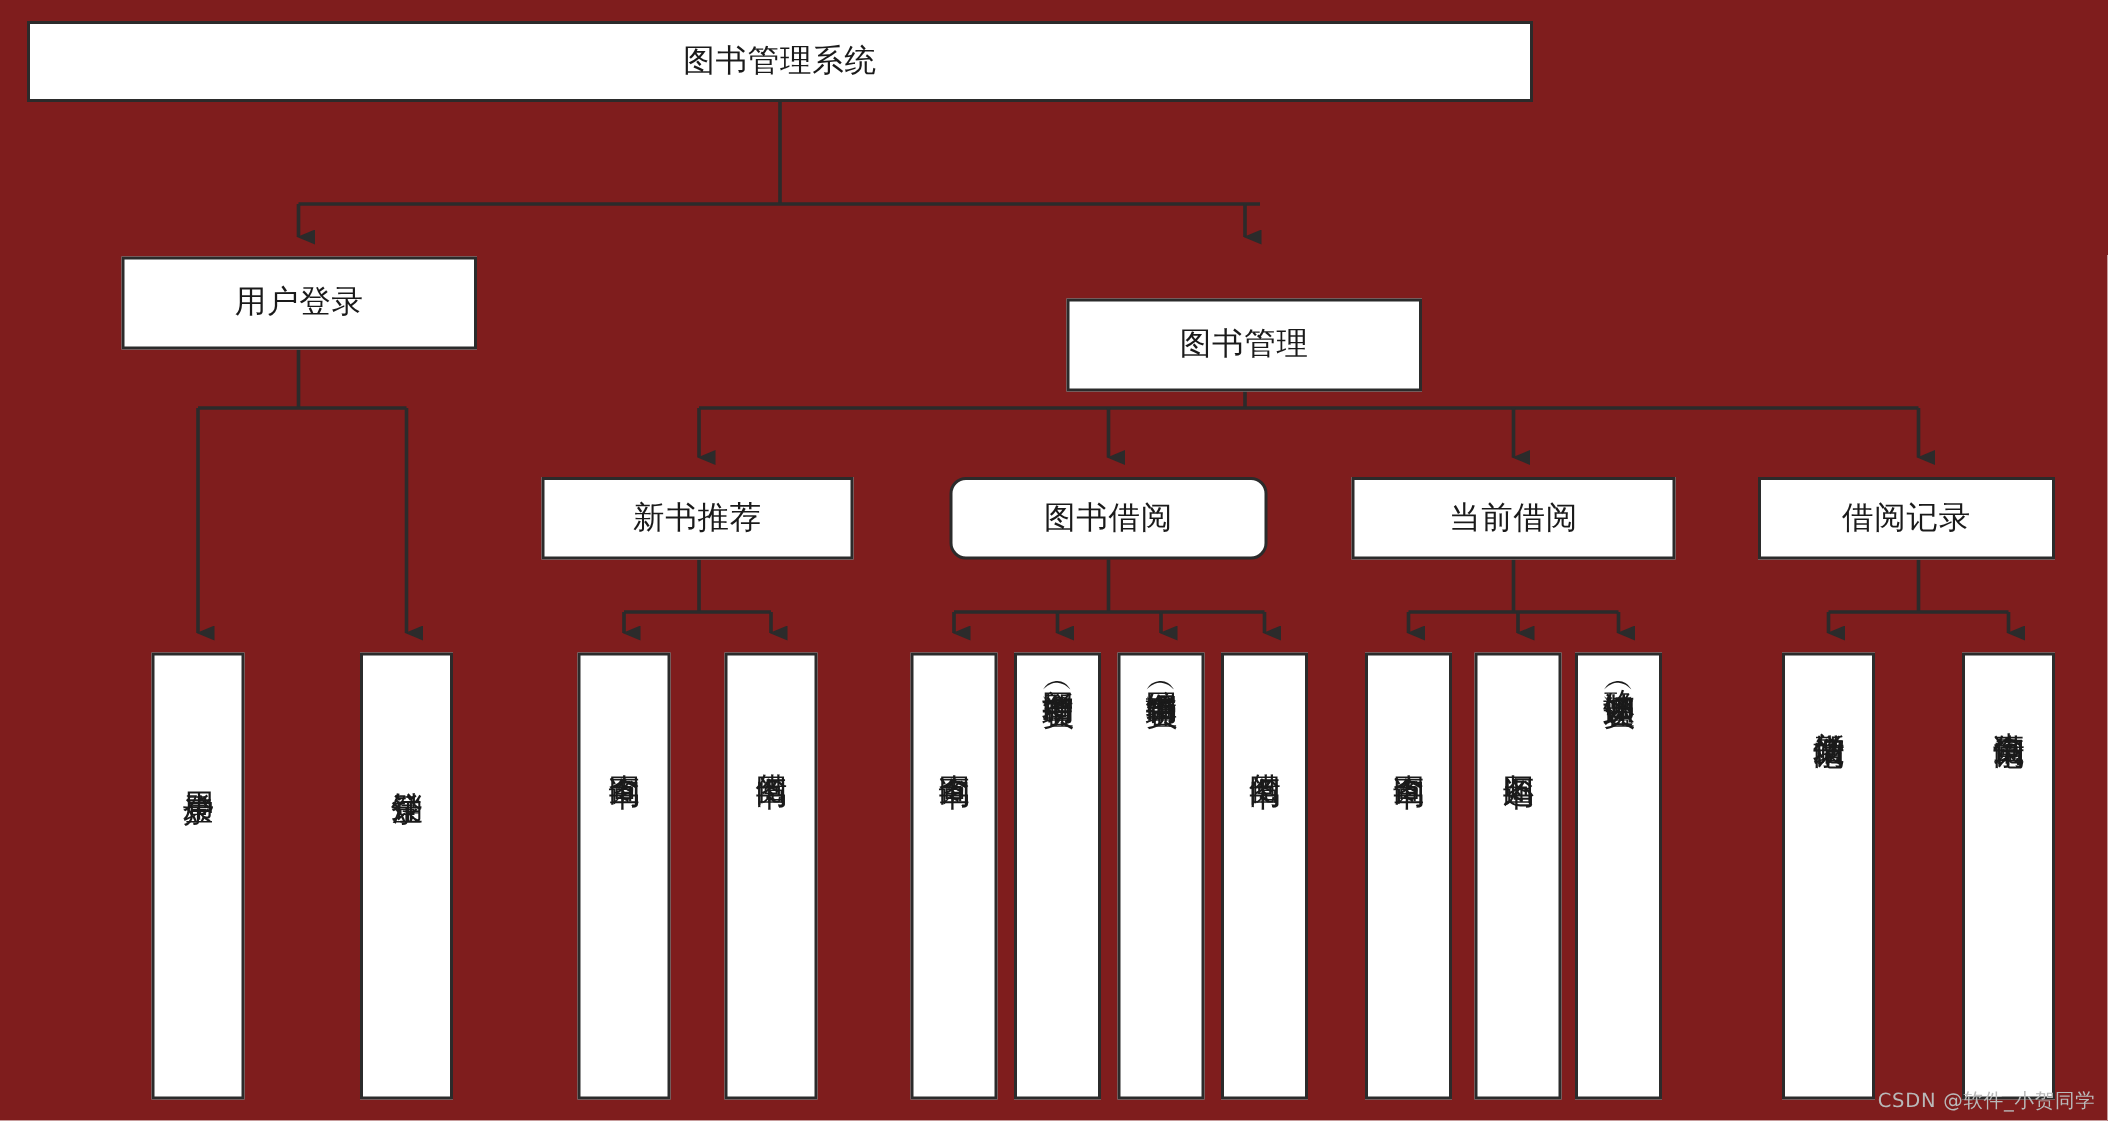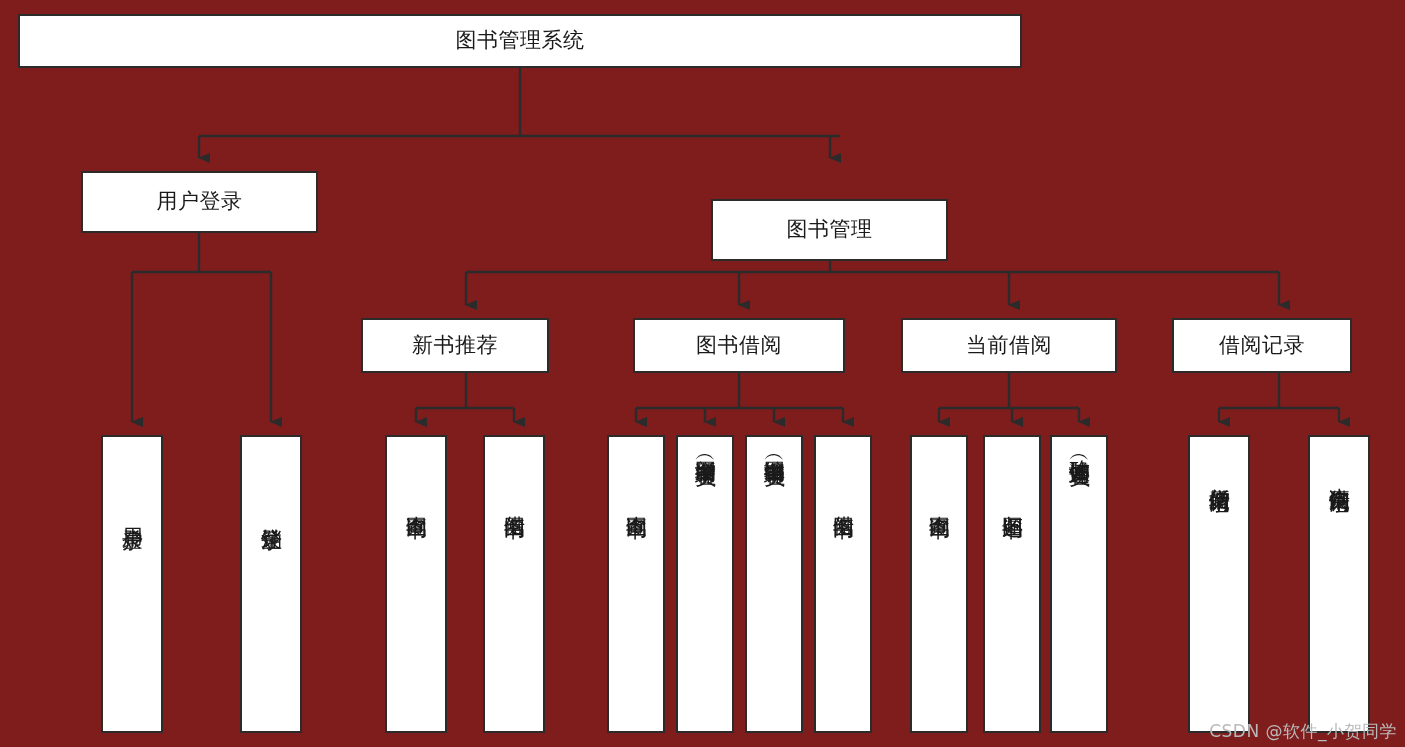--- a/index.html
+++ b/index.html
@@ -54,21 +54,21 @@
     white-space: nowrap;
     color: #1a1a1a;
   }
   .node.root {
     border-width: 2px;
   }
   #watermark {
     position: absolute;
     right: 8px;
     bottom: 4px;
-    font-size: 17px;
+    font-size: 13px;
     color: #b9b9b9;
     white-space: nowrap;
     letter-spacing: 0.5px;
   }
 </style>
 </head>
 <body>
 
 <div id="canvas">
 
@@ -126,30 +126,30 @@
     <span>图书管理系统</span>
   </div>
 
   <div class="node h" style="left:81px;top:171px;width:237px;height:62px;">
     <span>用户登录</span>
   </div>
   <div class="node h" style="left:711px;top:171px;width:237px;height:62px;margin-top:28px;">
     <span>图书管理</span>
   </div>
 
-  <div class="node h" style="left:361px;top:318px;width:188px;height:55px;">
+  <div class="node h" style="left:361px;top:318px;width:208px;height:55px;">
     <span>新书推荐</span>
   </div>
-  <div class="node h" style="left:633px;top:318px;width:212px;height:55px;">
+  <div class="node h" style="left:633px;top:318px;width:212px;height:55px;border-radius:11px;">
     <span>图书借阅</span>
   </div>
   <div class="node h" style="left:901px;top:318px;width:216px;height:55px;justify-content:center;">
     <span>当前借阅</span>
   </div>
-  <div class="node h" style="left:1172px;top:318px;width:180px;height:55px;">
+  <div class="node h" style="left:1172px;top:318px;width:198px;height:55px;">
     <span>借阅记录</span>
   </div>
 
   <div class="node v" style="left:101px;top:435px;width:62px;height:298px;padding-top:74px;">
     <span class="vtext">用户登录</span>
   </div>
   <div class="node v" style="left:240px;top:435px;width:62px;height:298px;padding-top:74px;">
     <span class="vtext">注销登录</span>
   </div>
 

